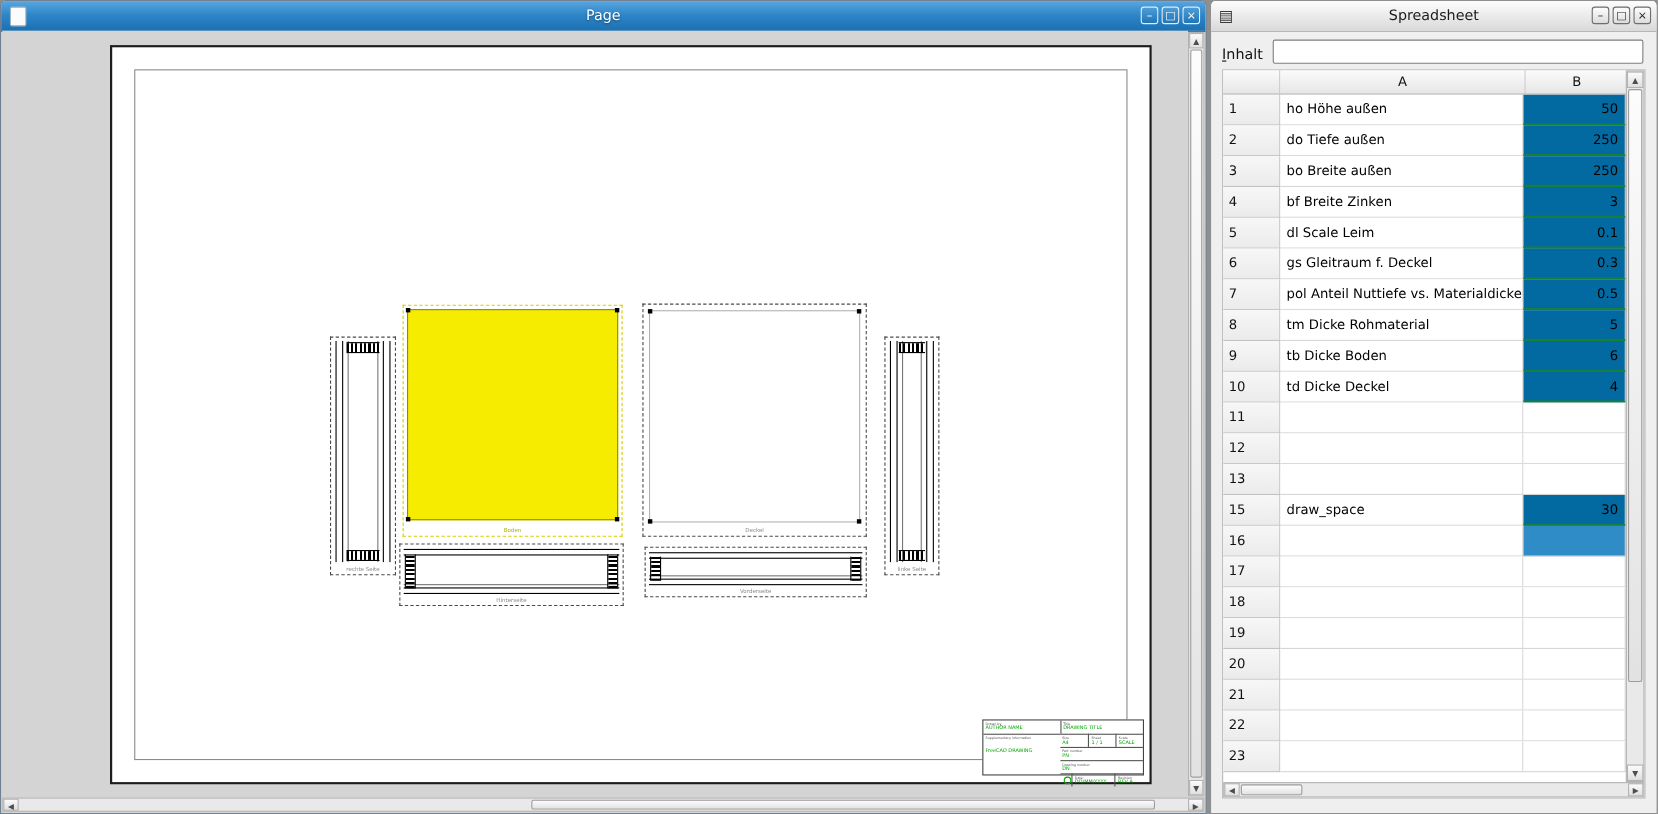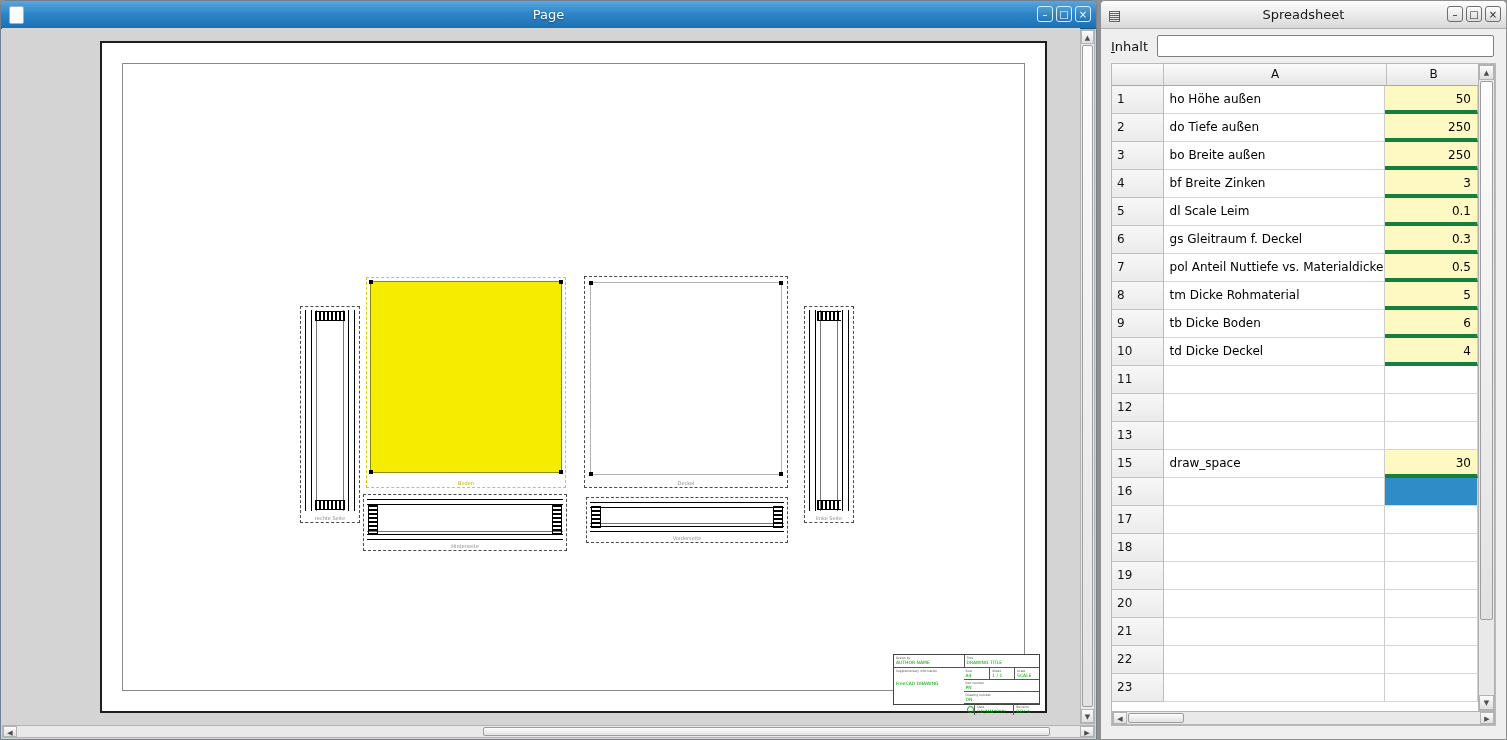--- a/index.html
+++ b/index.html
@@ -75,40 +75,40 @@
   .tb-bottom{display:flex;height:38px;}
   .tb-left{width:48%;box-sizing:border-box;border-top:1px solid #555;padding:1px 2px;}
   .tb-right{width:52%;display:flex;flex-direction:column;}
   .tb-right .tb-row{flex:1;}
   .proj-circle{display:inline-block;width:5px;height:5px;border:1px solid #00a500;border-radius:50%;margin:1px 1px 0 1px;}
   
   #ss-win{left:1100px;top:0;width:407px;height:740px;border:1px solid #8f8f8f;background:#efefef;border-radius:5px 5px 0 0;}
   .titlebar.light{background:linear-gradient(180deg,#fdfdfd,#d9d9d9);border-bottom:1px solid #b0b0b0;}
   .titlebar.light .title{color:#1a1a1a;}
   .ss-icon{font-size:14px;color:#3a3a3a;margin-left:7px;line-height:14px;}
-  #ss-toolbar{position:absolute;left:10px;right:12px;top:33px;height:24px;display:flex;align-items:center;}
+  #ss-toolbar{position:absolute;left:10px;right:12px;top:33px;height:24px;display:flex;align-items:flex-end;}
   #ss-toolbar label{font-size:13px;color:#111;margin-right:9px;}
   .mnemonic::first-letter{text-decoration:underline;}
   #content-input{flex:1;height:22px;border:1px solid #7f7f7f;border-radius:2px;background:#fff;font-size:12px;padding:0 4px;box-sizing:border-box;}
   #ss-table{position:absolute;left:10px;right:10px;top:62px;bottom:13px;background:#fff;border:1px solid #b9b9b9;box-sizing:border-box;}
   .ss-header{display:flex;height:22px;}
   .hcell{box-sizing:border-box;background:linear-gradient(180deg,#fbfbfb,#e6e6e6);border-right:1px solid #bdbdbd;border-bottom:1px solid #a9a9a9;
     font-size:12px;color:#111;text-align:center;line-height:21px;}
   .hcell.corner{width:52px;}
   .hcell.col-a{width:223px;}
   .hcell.col-b{width:94px;}
   #ss-rows{position:absolute;left:0;top:22px;right:17px;bottom:14px;overflow:hidden;}
   .ss-row{display:flex;height:28px;}
   .ss-rownum{width:52px;box-sizing:border-box;background:linear-gradient(180deg,#f7f7f7,#ebebeb);border-right:1px solid #bdbdbd;border-bottom:1px solid #c2c2c2;
     font-size:12px;color:#111;padding:6px 0 0 5px;}
   .ss-cell-a{width:223px;box-sizing:border-box;background:#fff;border-right:1px solid #cdcdcd;border-bottom:1px solid #d6d6d6;
     font-size:12px;color:#000;padding:6px 0 0 6px;white-space:nowrap;overflow:hidden;}
   .ss-cell-b{width:94px;box-sizing:border-box;background:#fff;border-right:1px solid #cdcdcd;border-bottom:1px solid #d6d6d6;
     font-size:12px;color:#000;padding:6px 6px 0 0;text-align:right;}
-  .ss-cell-b.b-yellow{background:#fef9c3;border-bottom:4px solid #15803d;}
+  .ss-cell-b.b-yellow{background:#0369a1;border-bottom:2px solid #15803d;}
   .ss-cell-b.b-selected{background:#308cc6;}
   #ss-vscroll{right:0;top:0;bottom:14px;width:17px;}
   #ss-vscroll .up{left:0;right:0;top:0;height:15px;line-height:14px;}
   #ss-vscroll .down{left:0;right:0;bottom:0;height:15px;line-height:14px;}
   #ss-vscroll .sb-thumb{left:1px;right:1px;top:16px;bottom:90px;}
   #ss-hscroll{left:0;right:0;bottom:0;height:14px;}
   #ss-hscroll .left{left:0;top:0;bottom:0;width:14px;line-height:13px;}
   #ss-hscroll .right{right:0;top:0;bottom:0;width:14px;line-height:13px;}
   #ss-hscroll .sb-thumb{top:1px;bottom:1px;left:15px;width:56px;}
 </style>

